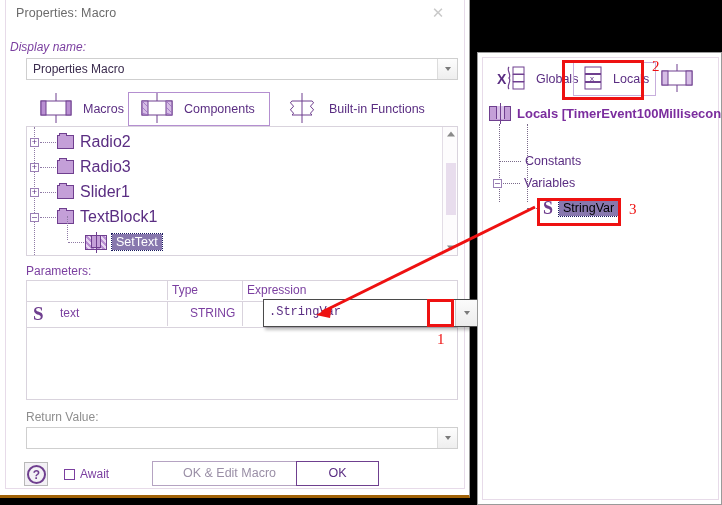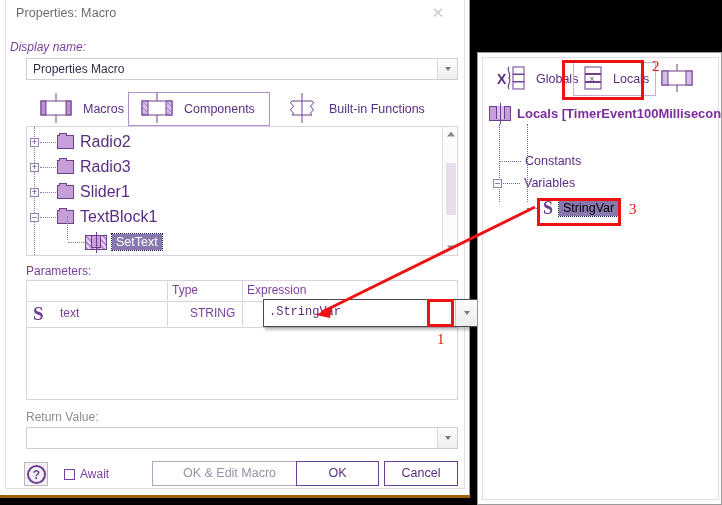--- a/index.html
+++ b/index.html
@@ -367,21 +367,20 @@
       <div id="help-circle">?</div>
     </div>
 
     <div id="await-wrap">
       <div id="await-box"></div>
       <span id="await-label">Await</span>
     </div>
 
     <div class="btn" id="btn-okedit">OK &amp; Edit Macro</div>
     <div class="btn" id="btn-ok">OK</div>
-    <div class="btn" id="btn-cancel">Cancel</div>
   </div>
 </div>
 
 <div id="rightpane">
   <div id="right-inner">
 
     <div id="right-toolbar">
       <div id="globals-tab">
         <span>
           <svg width="34" height="28" viewBox="0 0 34 28">

